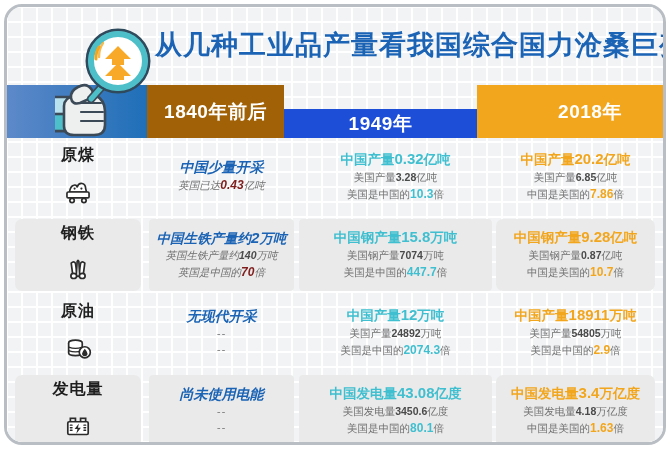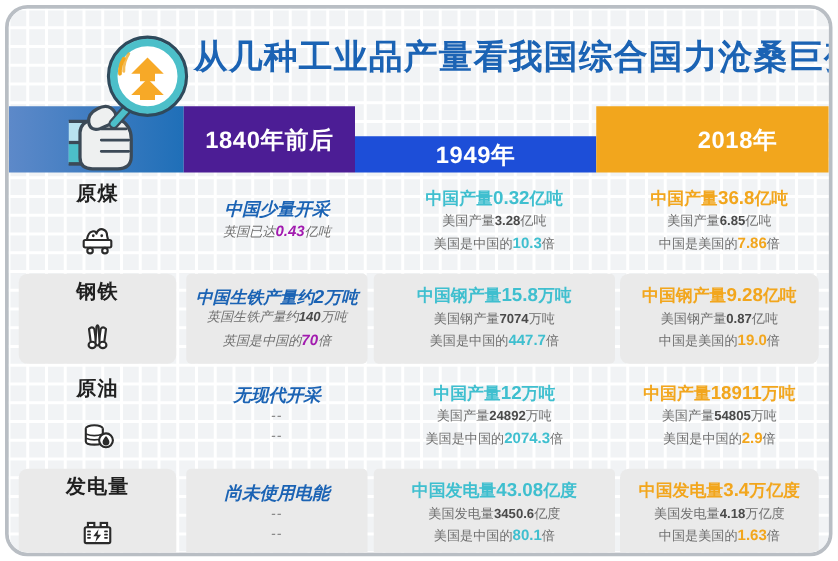--- a/index.html
+++ b/index.html
@@ -74,21 +74,21 @@
     font-size:19px;font-weight:bold;color:#ffffff;
     letter-spacing:0.5px;
     white-space:nowrap;
   }
   .head-blank{
     width:140px;
     background:linear-gradient(to right,#5d89c9,#1f6fb8);
   }
   .head-c1{
     width:137px;
-    background:#4c1d95;
+    background:#a16207;
   }
   .head-c2{
     width:193px;
     background:#1d4ed8;
     margin-top:24px;
   }
   .head-c3{
     flex:1;
     background:#f2a61d;
     padding-left:40px;
@@ -148,21 +148,21 @@
     font-size:10.5px;
     color:#6f6f6f;
     line-height:1.55;
     white-space:nowrap;
   }
   .v-sub b{color:#4a4a4a;font-weight:bold;}
   .v-sub .hl{font-weight:bold;font-size:12px;}
 
   .c1 .v-main{color:#1b63b4;font-size:14px;}
   .c1 .v-main .num{color:#1b63b4;}
-  .c1 .v-sub .hl{color:#a21caf;}
+  .c1 .v-sub .hl{color:#7f1d1d;}
 
   .c2 .v-main{color:#3fbfcf;}
   .c2 .v-main .num{color:#3fbfcf;}
   .c2 .v-sub .hl{color:#3fbfcf;}
 
   .c3 .v-main{color:#f2a61d;}
   .c3 .v-main .num{color:#f2a61d;}
   .c3 .v-sub .hl{color:#f2a61d;}
 
   .dash{font-size:11px;color:#8b8b8b;line-height:1.5;letter-spacing:1px;}
@@ -239,21 +239,21 @@
           </div>
           <div class="v-sub">
             <span>美国产量</span><b>3.28</b><span>亿吨</span>
           </div>
           <div class="v-sub">
             <span>美国是中国的</span><span class="hl">10.3</span><span>倍</span>
           </div>
         </div>
         <div class="cell cell-c3 c3">
           <div class="v-main">
-            <span class="lead">中国产量</span><span class="num">36.8</span><span class="unit">亿吨</span>
+            <span class="lead">中国产量</span><span class="num">20.2</span><span class="unit">亿吨</span>
           </div>
           <div class="v-sub">
             <span>美国产量</span><b>6.85</b><span>亿吨</span>
           </div>
           <div class="v-sub">
             <span>中国是美国的</span><span class="hl">7.86</span><span>倍</span>
           </div>
         </div>
       </div>
 
@@ -293,21 +293,21 @@
           </div>
         </div>
         <div class="cell cell-c3 c3">
           <div class="v-main">
             <span class="lead">中国钢产量</span><span class="num">9.28</span><span class="unit">亿吨</span>
           </div>
           <div class="v-sub">
             <span>美国钢产量</span><b>0.87</b><span>亿吨</span>
           </div>
           <div class="v-sub">
-            <span>中国是美国的</span><span class="hl">19.0</span><span>倍</span>
+            <span>中国是美国的</span><span class="hl">10.7</span><span>倍</span>
           </div>
         </div>
       </div>
 
       <div class="row r-plain">
         <div class="cell cell-label">
           <span class="row-name">原油</span>
           <span>
             <svg class="row-icon" viewBox="0 0 40 40">
               <ellipse cx="17" cy="14" rx="8" ry="3.2" fill="#fff" stroke="#2b2b2b" stroke-width="2"></ellipse>

